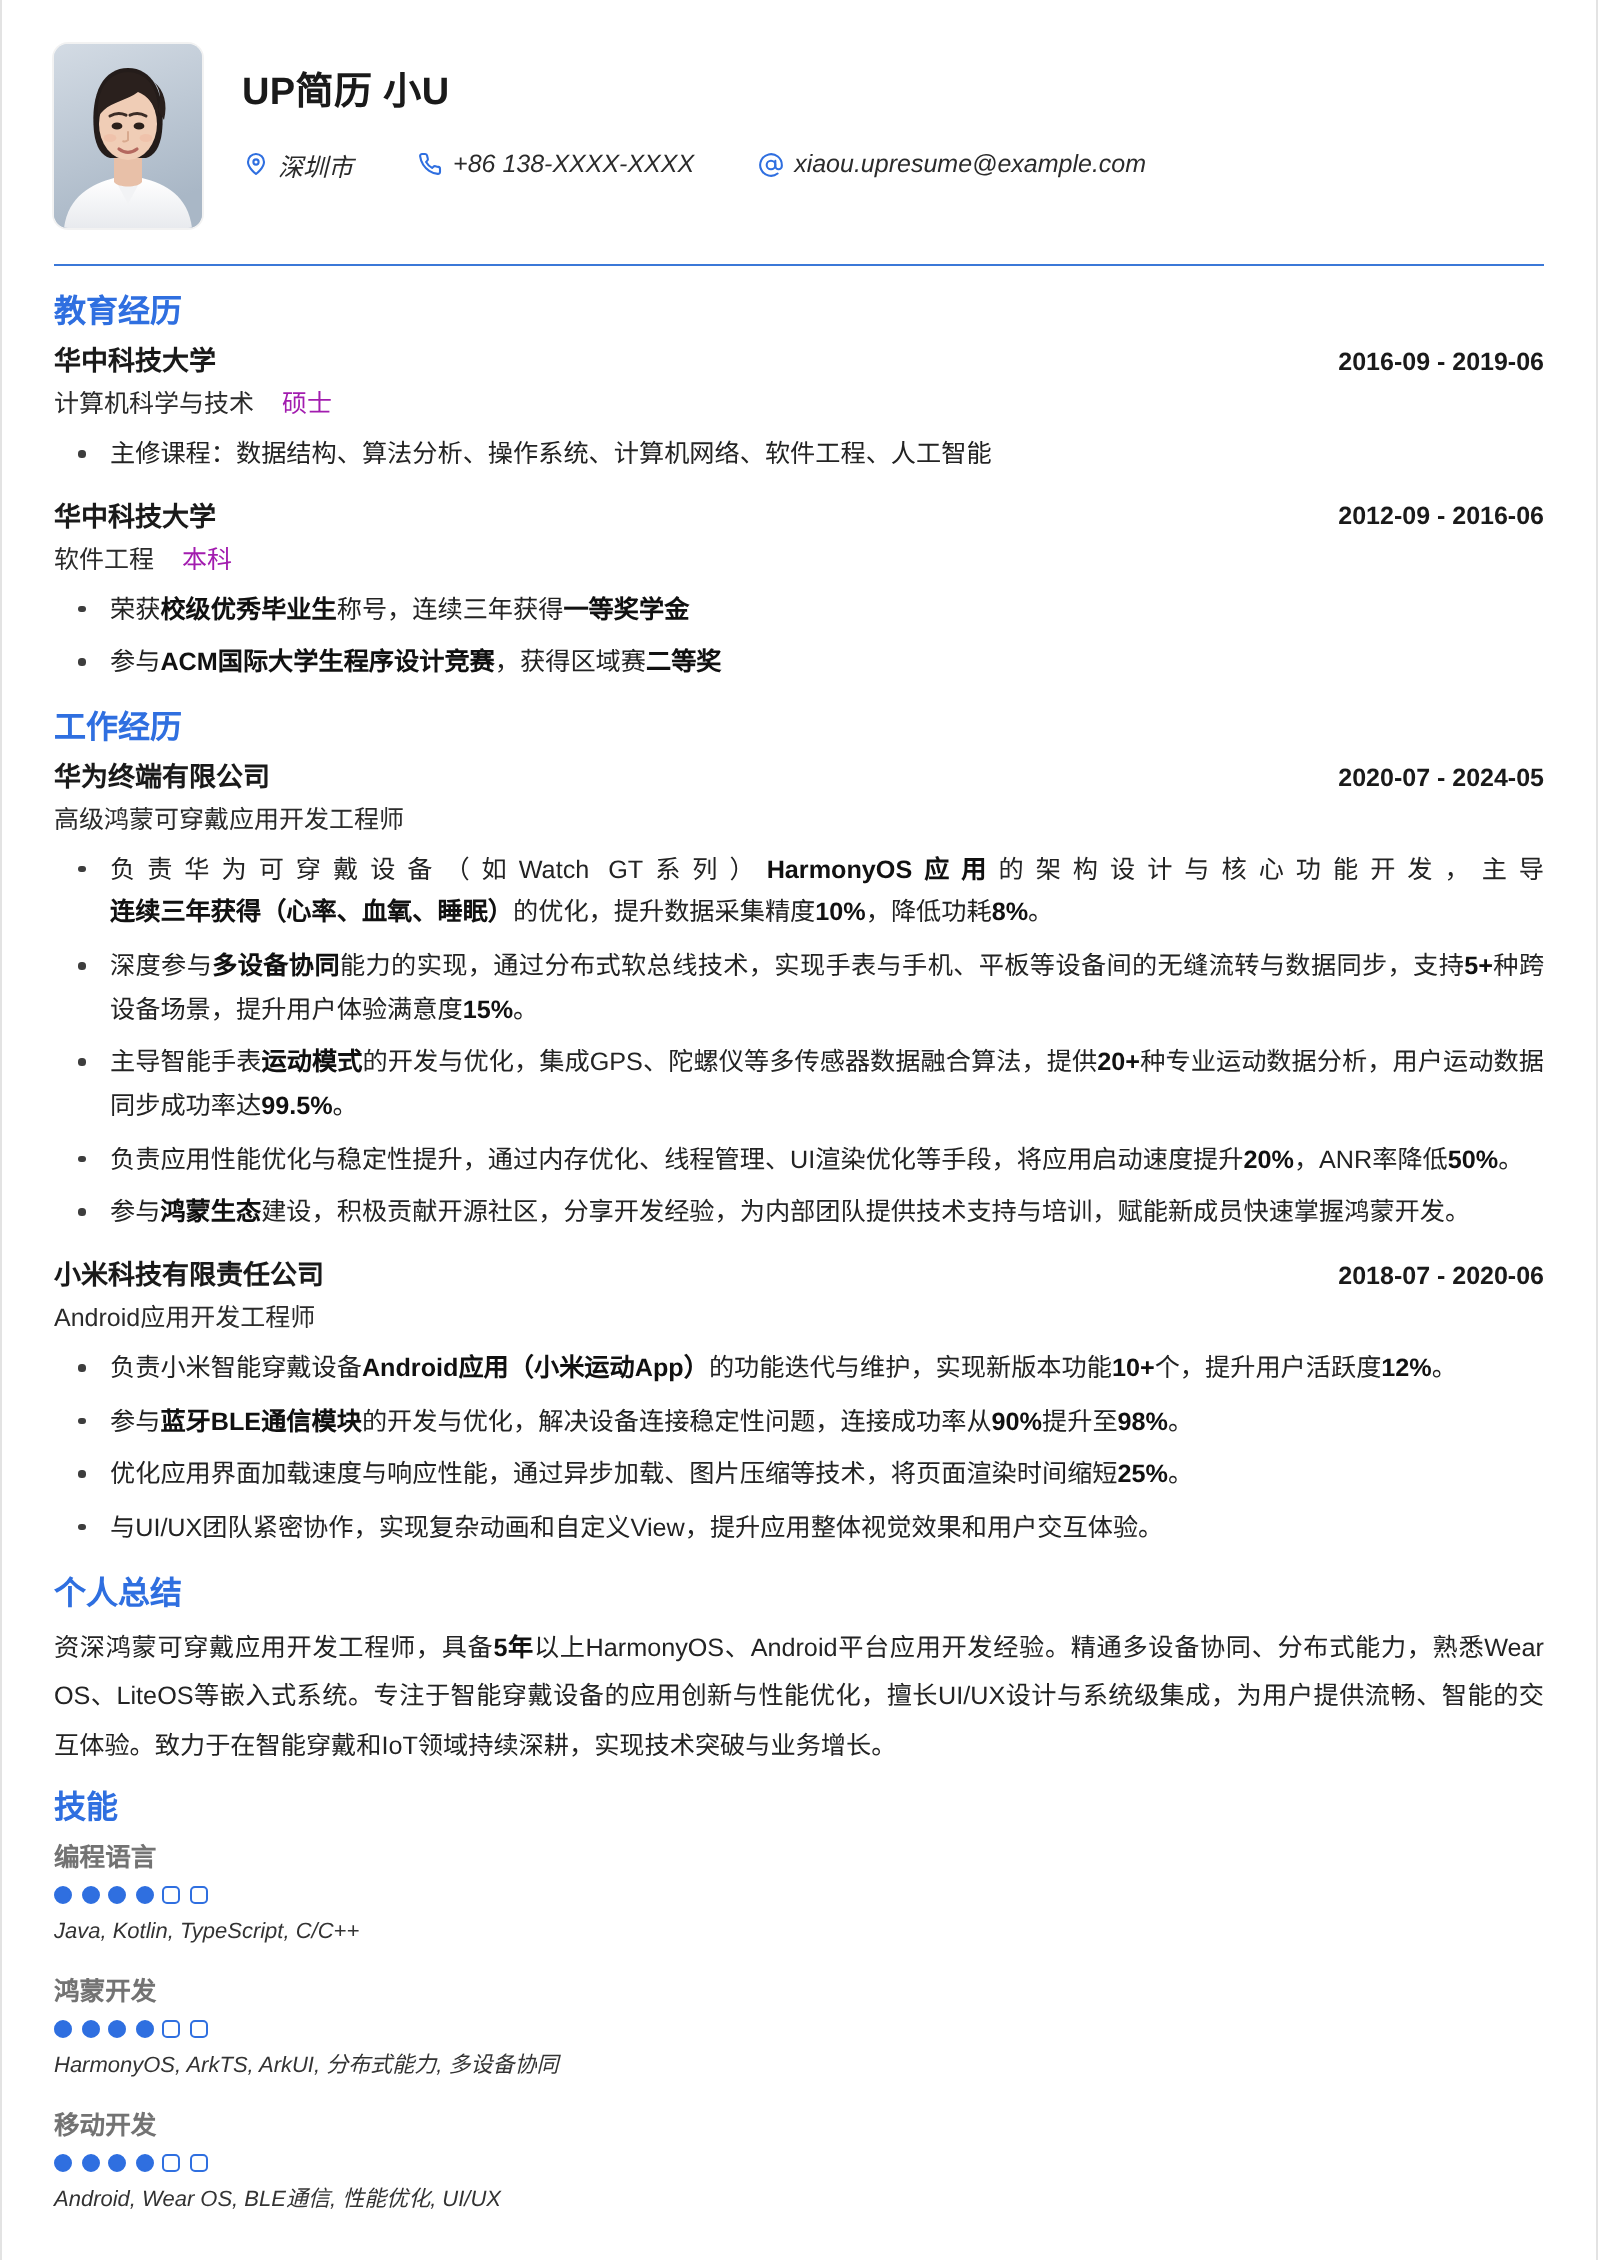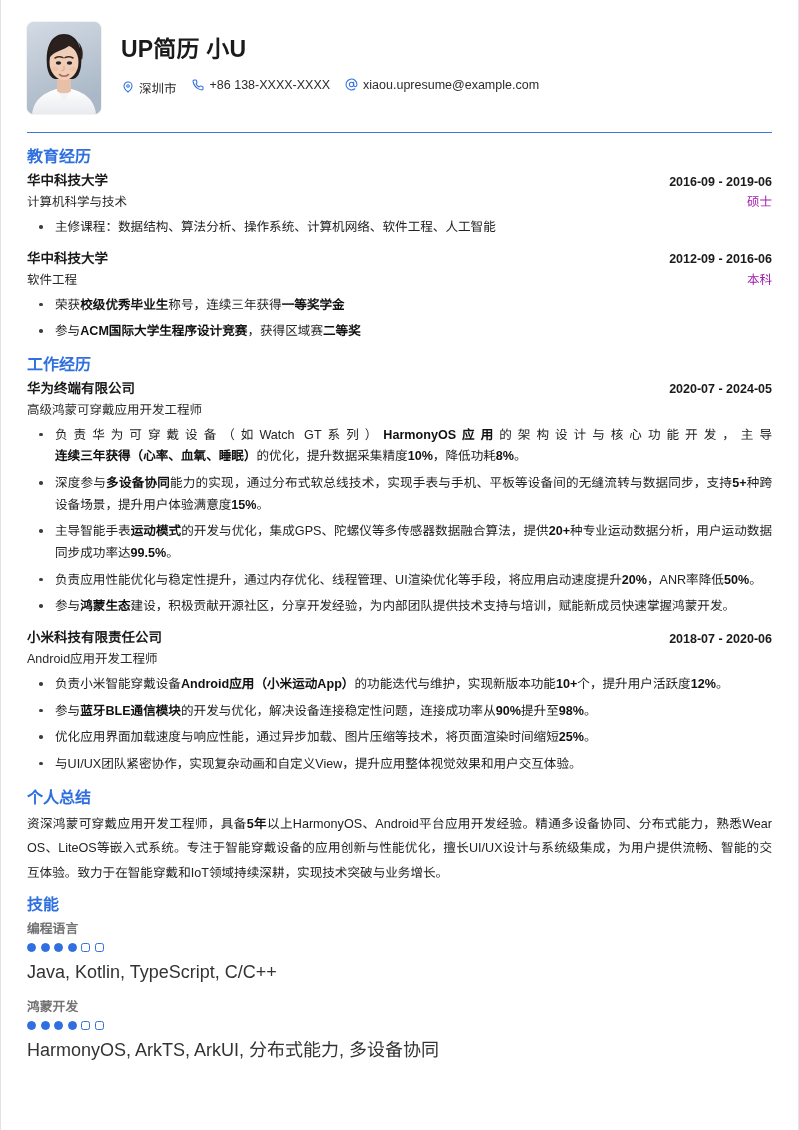--- a/index.html
+++ b/index.html
@@ -43,34 +43,35 @@
     background: linear-gradient(170deg, #cfd8e2 0%, #b9c5d2 55%, #aab7c6 100%);
     box-shadow: 0 0 0 1px rgba(0,0,0,0.05);
   }
   .photo svg { display: block; width: 100%; height: 100%; }
 
   .hdr-text {
     flex: 1 1 auto;
     padding-top: 14px;
   }
   .name {
-    font-size: 23px;
+    font-size: 19px;
     font-weight: 700;
     letter-spacing: 0.2px;
     color: #1a1a1a;
     line-height: 1.2;
     margin: 0 0 14px 0;
   }
   .contacts {
     display: flex;
-    align-items: flex-start;
+    align-items: center;
     flex-wrap: wrap;
-    gap: 4px;
+    gap: 21px;
     font-size: 12.5px;
     color: #2b2b2b;
+    font-style: italic;
   }
   .contact {
     display: inline-flex;
     align-items: center;
     gap: 5px;
     margin-right: 11px;
     white-space: nowrap;
   }
   .c-ico {
     display: inline-flex;
@@ -97,39 +98,38 @@
     font-weight: 700;
     color: #2f6fe0;
     line-height: 1.5;
     margin: 8px 0 2px 0;
   }
 
   .entry { margin-bottom: 2px; }
   .entry-head {
     display: flex;
     justify-content: space-between;
-    align-items: flex-end;
+    align-items: center;
     gap: 14px;
   }
   .entry-org {
     font-size: 13.5px;
     font-weight: 700;
     color: #1a1a1a;
     line-height: 1.55;
   }
   .entry-date {
     font-size: 12.5px;
     font-weight: 700;
     color: #1a1a1a;
     white-space: nowrap;
     line-height: 1.55;
   }
   .entry-sub {
     display: flex;
-    justify-content: space-between;
     align-items: baseline;
     gap: 14px;
   }
   .entry-role {
     font-size: 12.5px;
     font-weight: 400;
     color: #2b2b2b;
     line-height: 1.6;
   }
   .entry-extra {
@@ -195,23 +195,24 @@
     height: 9px;
     border-radius: 2.5px;
     border: 1.6px solid #2f6fe0;
     background: transparent;
   }
   .dot.on {
     background: #2f6fe0;
     border-radius: 50%;
   }
   .skill-items {
-    font-size: 18px;
+    font-size: 11px;
     color: #333333;
     line-height: 1.6;
+    font-style: italic;
   }
 </style>
 </head>
 <body>
 
 <div class="page">
 
   <div class="header">
 
     <div class="photo">
@@ -392,16 +393,28 @@
       <div class="dots">
         <span class="dot on"></span>
             <span class="dot on"></span>
             <span class="dot on"></span>
             <span class="dot on"></span>
             <span class="dot"></span>
             <span class="dot"></span>
       </div>
       <div class="skill-items">HarmonyOS, ArkTS, ArkUI, 分布式能力, 多设备协同</div>
     </div>
+    <div class="skill-group">
+      <div class="skill-name">移动开发</div>
+      <div class="dots">
+        <span class="dot on"></span>
+            <span class="dot on"></span>
+            <span class="dot on"></span>
+            <span class="dot on"></span>
+            <span class="dot"></span>
+            <span class="dot"></span>
+      </div>
+      <div class="skill-items">Android, Wear OS, BLE通信, 性能优化, UI/UX</div>
+    </div>
     </div>
   </div>
 
 </div>
 
 </body></html>

